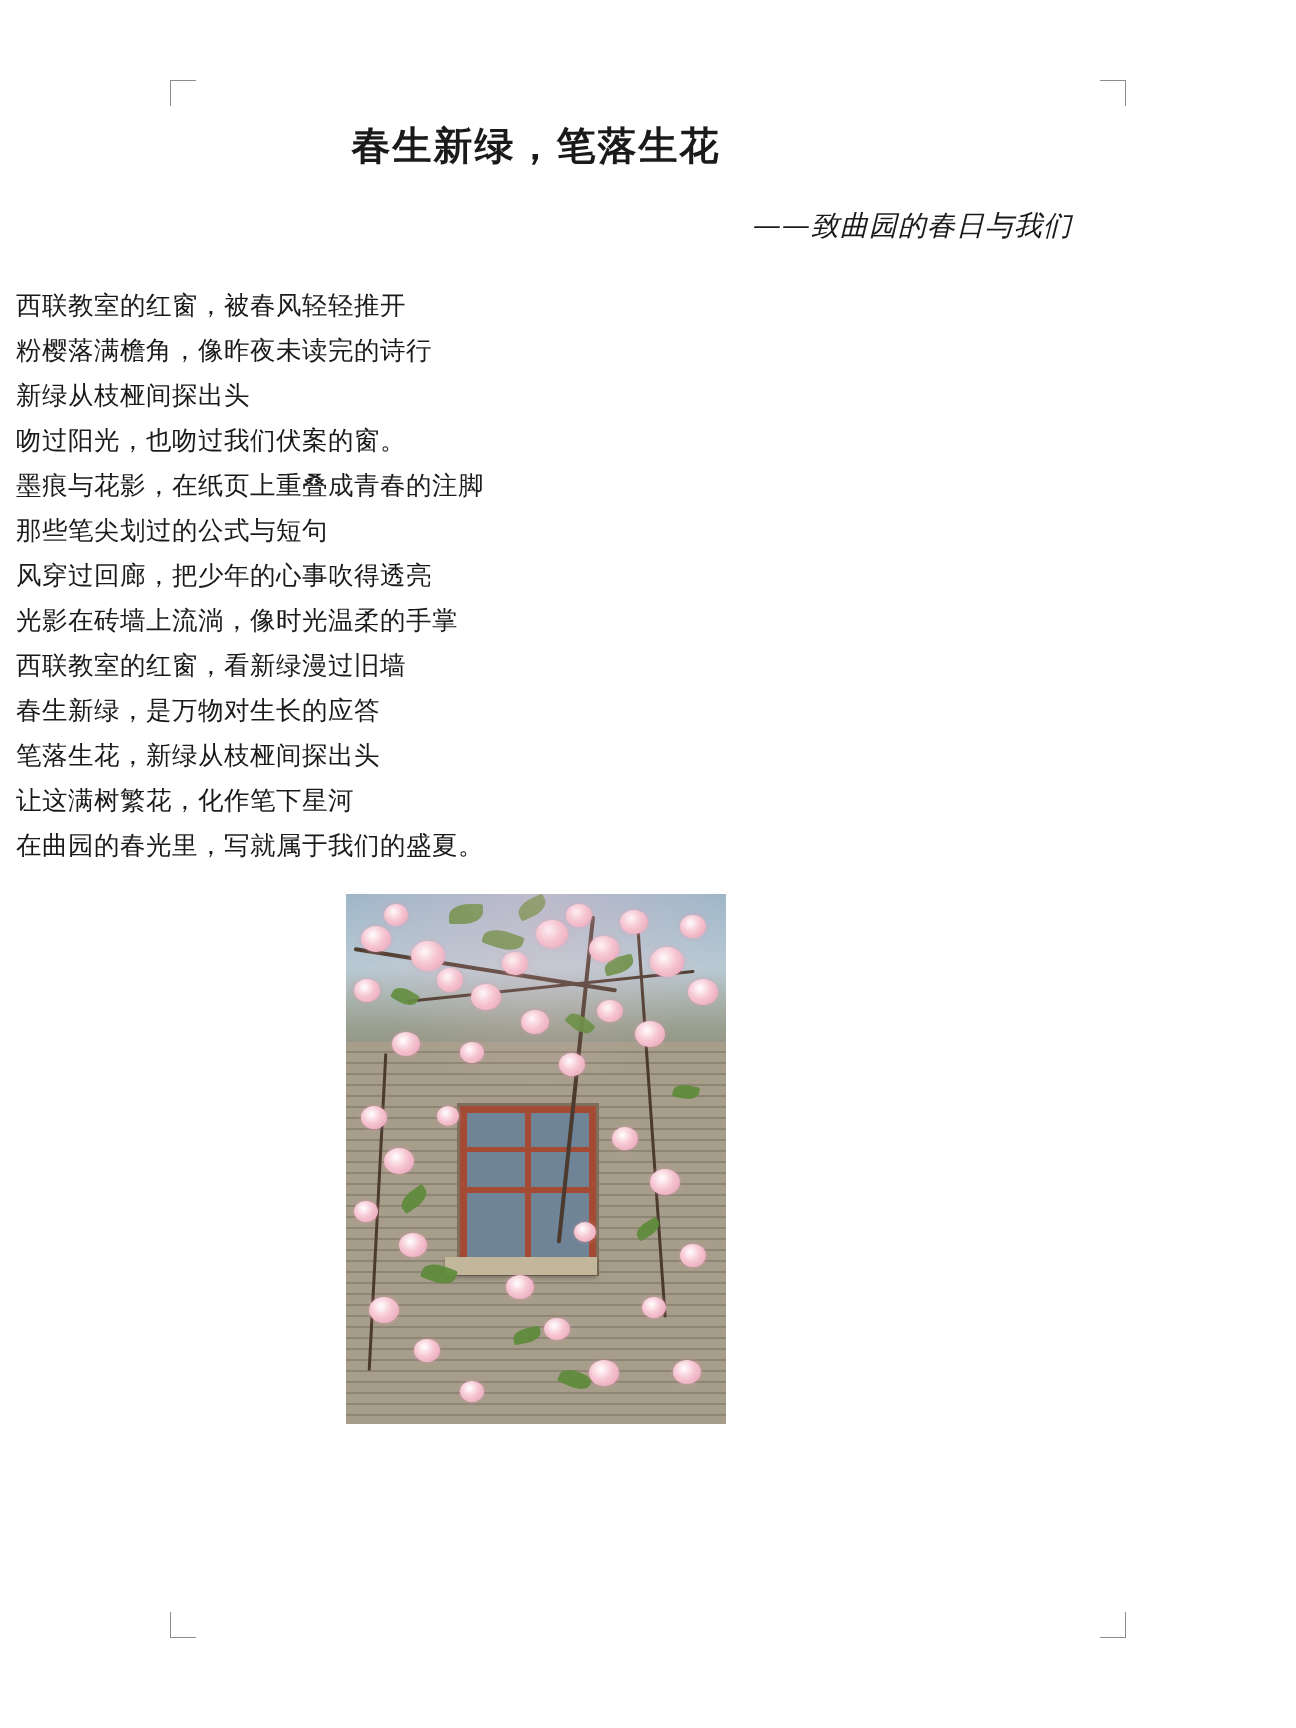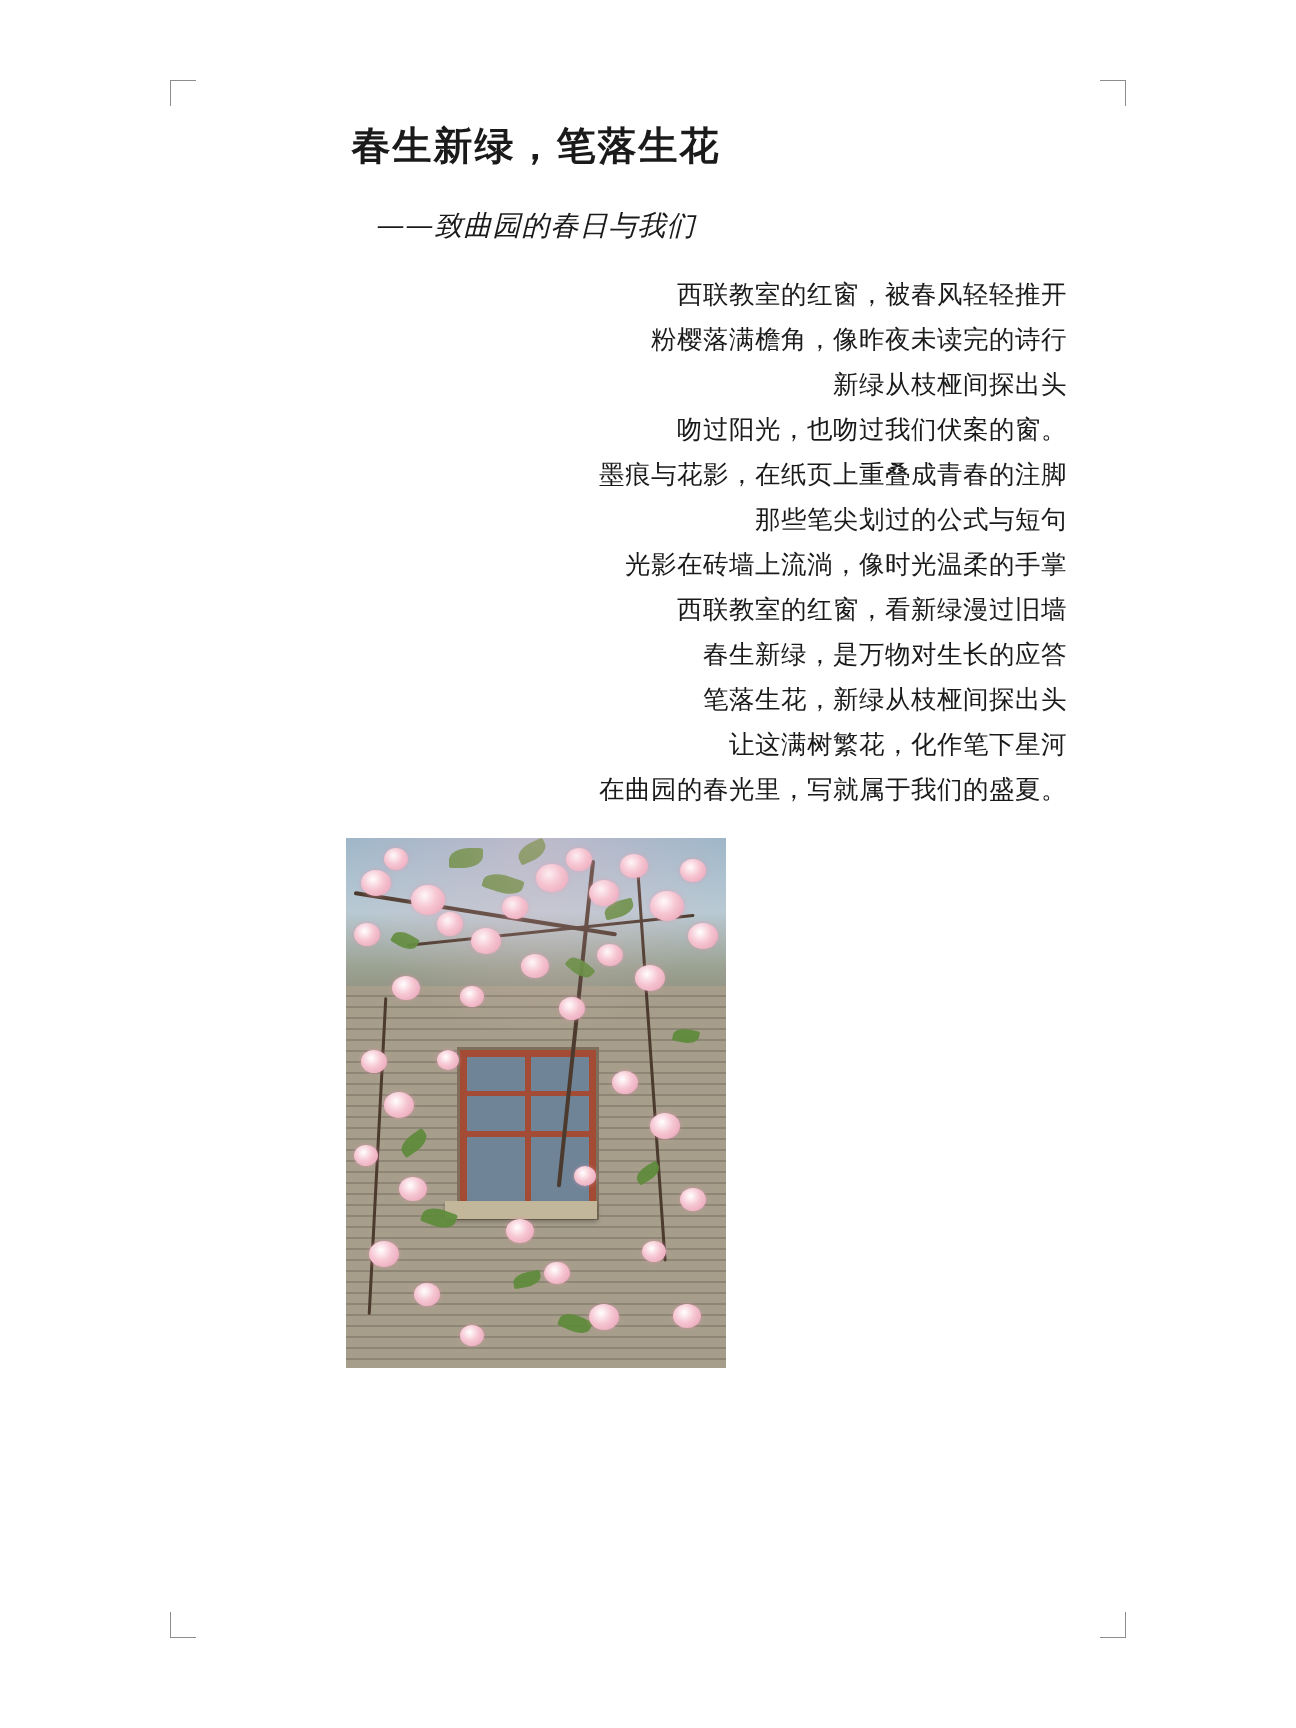--- a/index.html
+++ b/index.html
@@ -41,34 +41,34 @@
     font-size: 39px;
     font-weight: 700;
     letter-spacing: 2px;
     margin: 0;
     padding-top: 122px;
     line-height: 1.2;
     font-family: "DejaVu Serif", "Liberation Serif", serif;
   }
 
   .doc-subtitle {
-    text-align: center;
+    text-align: right;
     font-size: 28px;
     font-style: italic;
     font-weight: 400;
     margin: 0;
     padding-top: 38px;
     letter-spacing: 1px;
   }
 
   .poem {
-    margin: 5px;
+    margin: 16px;
     padding: 22px 0 0 0;
     list-style: none;
-    text-align: right;
+    text-align: left;
   }
   .poem li {
     font-size: 25.5px;
     line-height: 45px;
     letter-spacing: 0.5px;
     white-space: nowrap;
   }
 
   .photo-wrap {
     display: flex;
@@ -189,20 +189,21 @@
   <h1 class="doc-title">春生新绿，笔落生花</h1>
   <h2 class="doc-subtitle">——致曲园的春日与我们</h2>
 
   <ul class="poem">
     <li>西联教室的红窗，被春风轻轻推开</li>
     <li>粉樱落满檐角，像昨夜未读完的诗行</li>
     <li>新绿从枝桠间探出头</li>
     <li>吻过阳光，也吻过我们伏案的窗。</li>
     <li>墨痕与花影，在纸页上重叠成青春的注脚</li>
     <li>那些笔尖划过的公式与短句</li>
+    <li>风穿过回廊，把少年的心事吹得透亮</li>
     <li>光影在砖墙上流淌，像时光温柔的手掌</li>
     <li>西联教室的红窗，看新绿漫过旧墙</li>
     <li>春生新绿，是万物对生长的应答</li>
     <li>笔落生花，新绿从枝桠间探出头</li>
     <li>让这满树繁花，化作笔下星河</li>
     <li>在曲园的春光里，写就属于我们的盛夏。</li>
   </ul>
 
   <div class="photo-wrap">
     <div class="photo">

